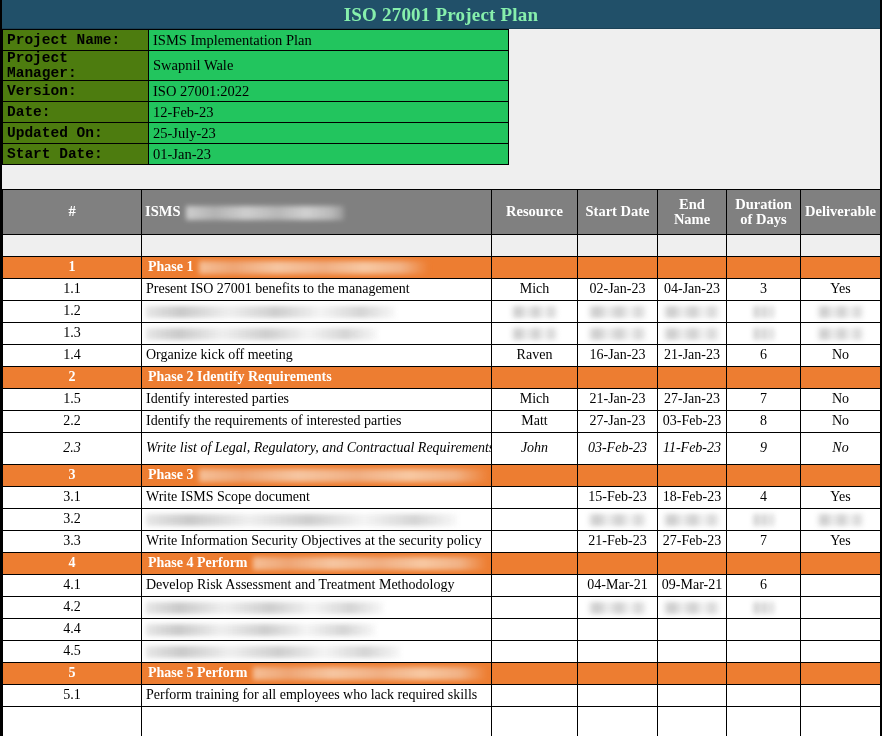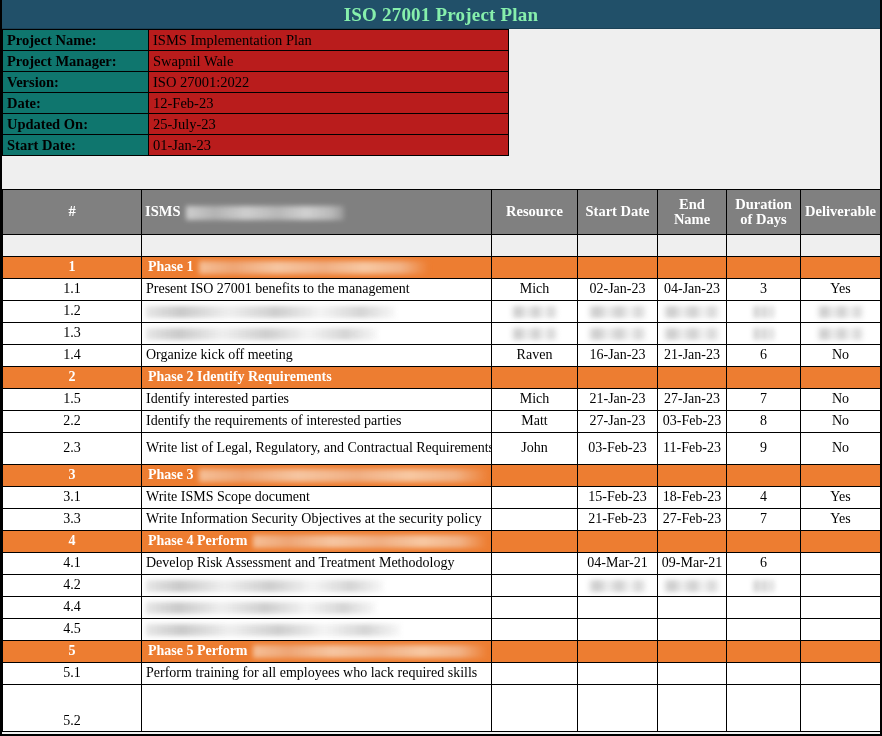--- a/index.html
+++ b/index.html
@@ -53,26 +53,27 @@
     border-collapse: collapse;
     table-layout: fixed;
   }
   .info td {
     border: 1px solid #000;
     height: 20px;
     font-size: 14.5px;
     padding: 0 4px;
     line-height: 1;
     vertical-align: middle;
-    background: #b91c1c;
+    background: #22c55e;
   }
   .info td.lbl {
     width: 137px;
-    background: #0f766e;
+    background: #4d7c0f;
     font-weight: bold;
+    font-family: Liberation Mono, monospace;
   }
   .info td.val { width: 351px; }
 
   
   .plan {
     position: absolute;
     left: 0; top: 189px;
     width: 878px;
     border-collapse: collapse;
     table-layout: fixed;
@@ -126,21 +127,21 @@
 
   tr.task td { height: 21px; }
   tr.task td.num { text-align: center; margin-top: 23px; }
   tr.task td.task { text-align: left; padding-left: 4px; }
   tr.task td.res,
   tr.task td.sd,
   tr.task td.ed,
   tr.task td.dur,
   tr.task td.del { text-align: center; }
 
-  tr.tall td { height: 31px; }
+  tr.tall td { height: 31px; font-style: italic; }
   tr.xtall td { height: 44px; }
   tr.xtall td.num { vertical-align: bottom; padding-bottom: 2px; }
 
   
   .redact {
     display: inline-block;
     vertical-align: middle;
     height: 12px;
     border-radius: 1px;
     background: linear-gradient(90deg,
@@ -374,20 +375,37 @@
         <tr class="task">
           <td class="num">3.1</td>
           <td class="task"><span>Write ISMS Scope document</span></td>
           <td class="res"></td>
           <td class="sd"><span>15-Feb-23</span></td>
           <td class="ed"><span>18-Feb-23</span></td>
           <td class="dur"><span>4</span></td>
           <td class="del"><span>Yes</span></td>
         </tr>
         <tr class="task">
+          <td class="num">3.2</td>
+          <td class="task"><span class="redact light" style="width: 312px;"></span></td>
+          <td class="res"></td>
+          <td class="sd">
+            <span class="cellblur"><span class="redact light" style="width: 58px;"></span></span>
+          </td>
+          <td class="ed">
+            <span class="cellblur"><span class="redact light" style="width: 56px;"></span></span>
+          </td>
+          <td class="dur">
+            <span class="cellblur"><span class="redact light" style="width: 22px;"></span></span>
+          </td>
+          <td class="del">
+            <span class="cellblur"><span class="redact light" style="width: 46px;"></span></span>
+          </td>
+        </tr>
+        <tr class="task">
           <td class="num">3.3</td>
           <td class="task"><span>Write Information Security Objectives at the security policy</span></td>
           <td class="res"></td>
           <td class="sd"><span>21-Feb-23</span></td>
           <td class="ed"><span>27-Feb-23</span></td>
           <td class="dur"><span>7</span></td>
           <td class="del"><span>Yes</span></td>
         </tr>
         <tr class="phase">
           <td class="num">4</td>

